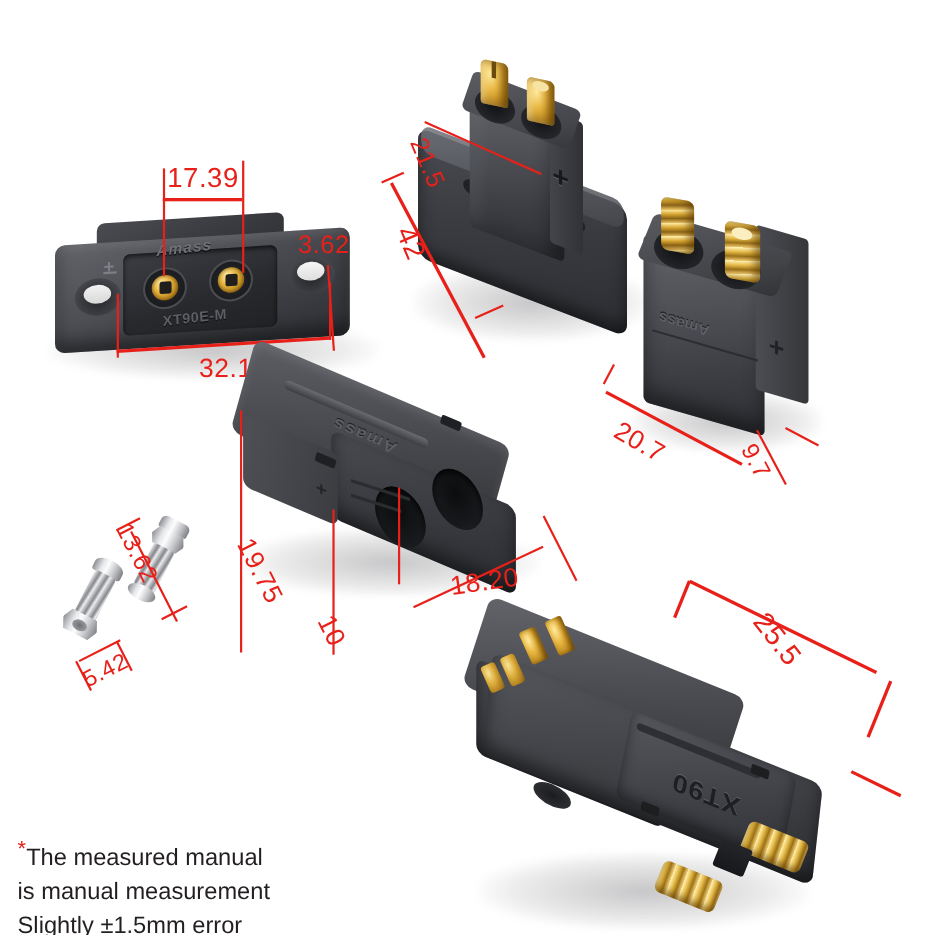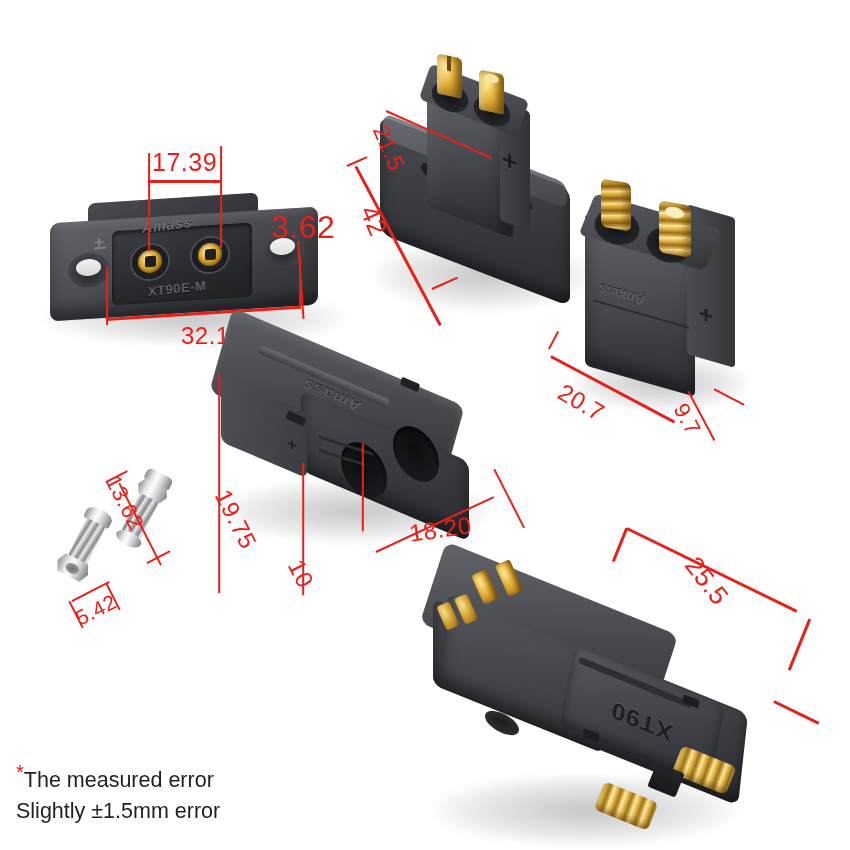--- a/index.html
+++ b/index.html
@@ -131,21 +131,21 @@
     <div class="abs" style="left:44px;top:38px;transform:skewY(-3.6deg);
                 color:#7d7f85;font-size:17px;font-weight:bold;">+</div>
     <div class="abs" style="left:44px;top:52px;width:12px;height:2px;background:#7d7f85;transform:skewY(-3.6deg);"></div>
   </div>
 
   <div class="dim-text" style="left:152px;top:150px;font-size:25px;">17.39</div>
   <div class="dim-line" style="left:148px;top:180px;width:72px;height:2.5px;"></div>
   <div class="dim-line" style="left:149px;top:152px;width:98px;height:2.2px;transform:rotate(90deg);"></div>
   <div class="dim-line" style="left:221px;top:145px;width:102px;height:2.2px;transform:rotate(90deg);"></div>
 
-  <div class="dim-text" style="left:271px;top:211px;font-size:32px;">3.62</div>
+  <div class="dim-text" style="left:271px;top:211px;font-size:23px;">3.62</div>
   <div class="dim-line" style="left:298px;top:240px;width:78px;height:2.2px;transform:rotate(86deg);"></div>
 
   <div class="dim-text" style="left:181px;top:324px;font-size:24px;">32.11</div>
   <div class="dim-line" style="left:106px;top:318px;width:194px;height:2.5px;transform:rotate(-3.6deg);"></div>
   <div class="dim-line" style="left:107px;top:266px;width:58px;height:2.2px;transform:rotate(90deg);"></div>
   <div class="dim-line" style="left:300px;top:256px;width:52px;height:2.2px;transform:rotate(90deg);"></div>
 
   <div class="abs" style="left:380px;top:60px;width:220px;height:250px;">
 
     <div class="shadow-soft" style="left:-4px;top:180px;width:215px;height:70px;"></div>
@@ -413,17 +413,18 @@
                 background:linear-gradient(180deg,#232529 0%,#17181b 100%);border-radius:3px;"></div>
   </div>
 
   <div class="dim-text" style="left:701px;top:552px;font-size:26px;transform:rotate(52deg);transform-origin:0 0;">25.5</div>
   <div class="dim-line" style="left:627px;top:527px;width:189px;height:2.6px;transform:rotate(26deg);"></div>
   <div class="dim-line" style="left:627px;top:527px;width:36px;height:2.5px;transform:rotate(112deg);"></div>
   <div class="dim-line" style="left:810px;top:618px;width:55px;height:2.5px;transform:rotate(112deg);"></div>
   <div class="dim-line" style="left:774px;top:700px;width:50px;height:2.5px;transform:rotate(26deg);"></div>
 
   <div class="note">
-    <span class="note-line"><span class="star">*</span><span>The measured error</span></span>
+    <span class="note-line"><span class="star">*</span><span>The measured manual</span></span>
+    <span class="note-line">is manual measurement</span>
     <span class="note-line">Slightly ±1.5mm error</span>
   </div>
 
 </div>
 
 </body></html>

